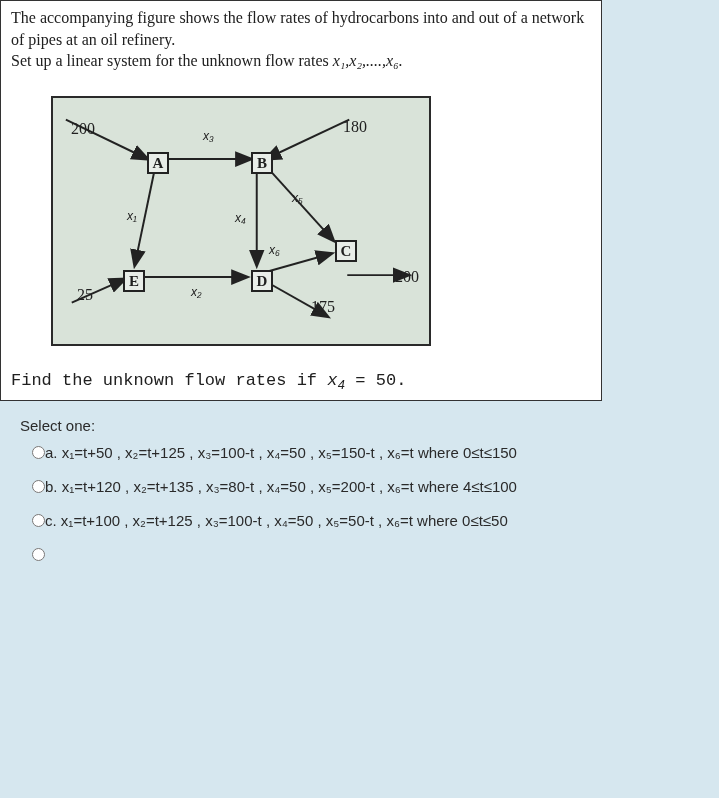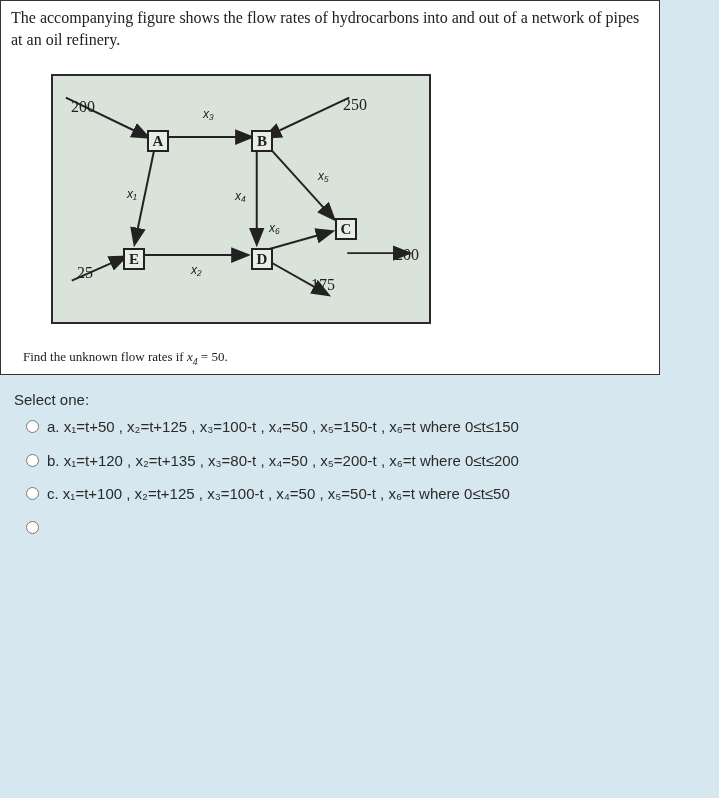--- a/index.html
+++ b/index.html
@@ -6,21 +6,21 @@
     body {
       font-family: Georgia, 'Times New Roman', serif;
       background: #d6e7ef;
       width: 719px;
       color: #202020;
     }
     .problem-box {
       background: #fff;
       border: 1px solid #333;
       padding: 6px 10px;
-      width: 660px;
+      width: 602px;
       font-size: 16px;
       line-height: 1.35;
     }
     .sub { font-style: italic; font-size: 0.75em; vertical-align: sub; }
     .figure-wrap {
       margin-top: 24px;
       margin-bottom: 24px;
       margin-left: 40px;
     }
     .figure {
@@ -50,46 +50,49 @@
     }
     .xlbl {
       position: absolute;
       font-size: 12px;
       font-style: italic;
       font-family: Liberation Sans, sans-serif;
     }
     svg.edges { position: absolute; top:0; left:0; width:100%; height:100%; }
 
     .question2 {
-      font-size: 13px;
-      margin-left: 12px;
+      font-size: 17px;
+      margin-left: 0;
+      font-family: Liberation Mono, monospace;
     }
 
     .answers {
-      padding: 16px 10px 18px 14px;
+      padding: 16px 10px 18px 20px;
       font-family: Verdana, Arial, sans-serif;
       font-size: 15px;
       color: #2a2a2a;
     }
     .answers .select-label { margin-bottom: 8px; }
     .opt {
       display: flex;
       align-items: flex-start;
-      gap: 8px;
       margin: 6px 0 12px 12px;
       line-height: 1.45;
     }
     .opt input { margin-top: 4px; flex-shrink:0; }
     .opt .txt { }
   </style>
 </head>
 <body>
 
 <div class="problem-box">
   <div>The accompanying figure shows the flow rates of hydrocarbons into and out of a network of pipes at an oil refinery.</div>
+  <div>
+    <span>Set up a linear system for the unknown flow rates </span><i><span>x₁,x₂,....,x₆.</span></i>
+  </div>
 
   <div class="figure-wrap">
     <div class="figure">
       <svg class="edges" viewBox="0 0 380 250">
         <defs>
           <marker id="ah" markerWidth="10" markerHeight="8" refX="8" refY="4" orient="auto">
             <path d="M0,0 L10,4 L0,8 Z" fill="#222"></path>
           </marker>
         </defs>
 
@@ -113,50 +116,50 @@
         <line x1="218" y1="176" x2="282" y2="158" stroke="#222" stroke-width="2" marker-end="url(#ah)"></line>
       </svg>
 
       <div class="node-box" style="left:94px; top:54px">A</div>
       <div class="node-box" style="left:198px; top:54px">B</div>
       <div class="node-box" style="left:282px; top:142px">C</div>
       <div class="node-box" style="left:198px; top:172px">D</div>
       <div class="node-box" style="left:70px; top:172px">E</div>
 
       <div class="flbl" style="left:18px; top:20px">200</div>
-      <div class="flbl" style="left:290px; top:18px">250</div>
+      <div class="flbl" style="left:290px; top:18px">180</div>
       <div class="flbl" style="left:24px; top:186px">25</div>
       <div class="flbl" style="left:342px; top:168px">200</div>
       <div class="flbl" style="left:258px; top:198px">175</div>
 
       <div class="xlbl" style="left:150px; top:30px">x₃</div>
       <div class="xlbl" style="left:74px; top:110px">x₁</div>
       <div class="xlbl" style="left:182px; top:112px">x₄</div>
-      <div class="xlbl" style="left:265px; top:92px">x₅</div>
+      <div class="xlbl" style="left:239px; top:92px">x₅</div>
       <div class="xlbl" style="left:216px; top:144px">x₆</div>
       <div class="xlbl" style="left:138px; top:186px">x₂</div>
     </div>
   </div>
 
   <div class="question2">
     Find the unknown flow rates if <i>x</i><span class="sub">4</span> = 50.
   </div>
 </div>
 
 <div class="answers">
   <div class="select-label">Select one:</div>
 
   <label class="opt">
     <input type="radio" name="ans" style="">
     <span class="txt">a. x₁=t+50 , x₂=t+125 , x₃=100-t , x₄=50 , x₅=150-t , x₆=t  where 0≤t≤150</span>
   </label>
 
   <label class="opt">
     <input type="radio" name="ans" style="">
-    <span class="txt">b. x₁=t+120 , x₂=t+135 , x₃=80-t , x₄=50 , x₅=200-t , x₆=t  where 0≤t≤200</span>
+    <span class="txt">b. x₁=t+120 , x₂=t+135 , x₃=80-t , x₄=50 , x₅=200-t , x₆=t  where 4≤t≤100</span>
   </label>
 
   <label class="opt">
     <input type="radio" name="ans" style="">
     <span class="txt">c. x₁=t+100 , x₂=t+125 , x₃=100-t , x₄=50 , x₅=50-t , x₆=t  where 0≤t≤50</span>
   </label>
 
   <label class="opt">
     <input type="radio" name="ans" style="">
   </label>

